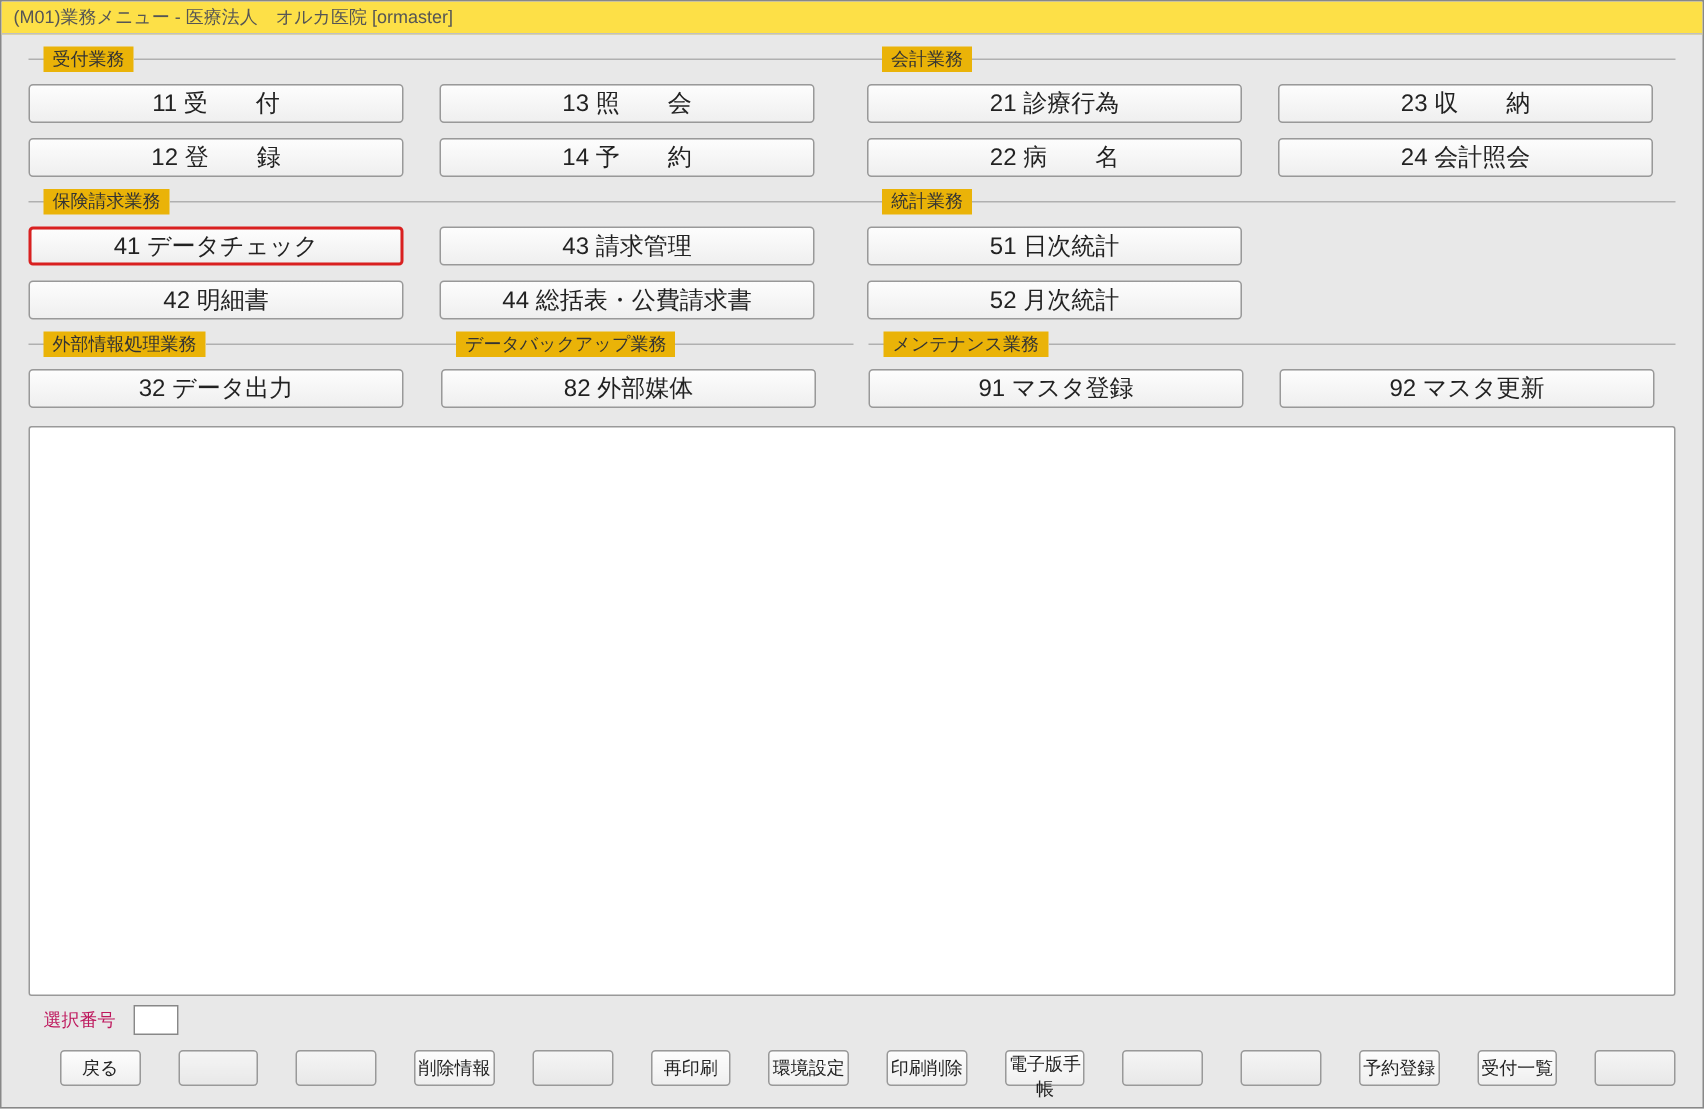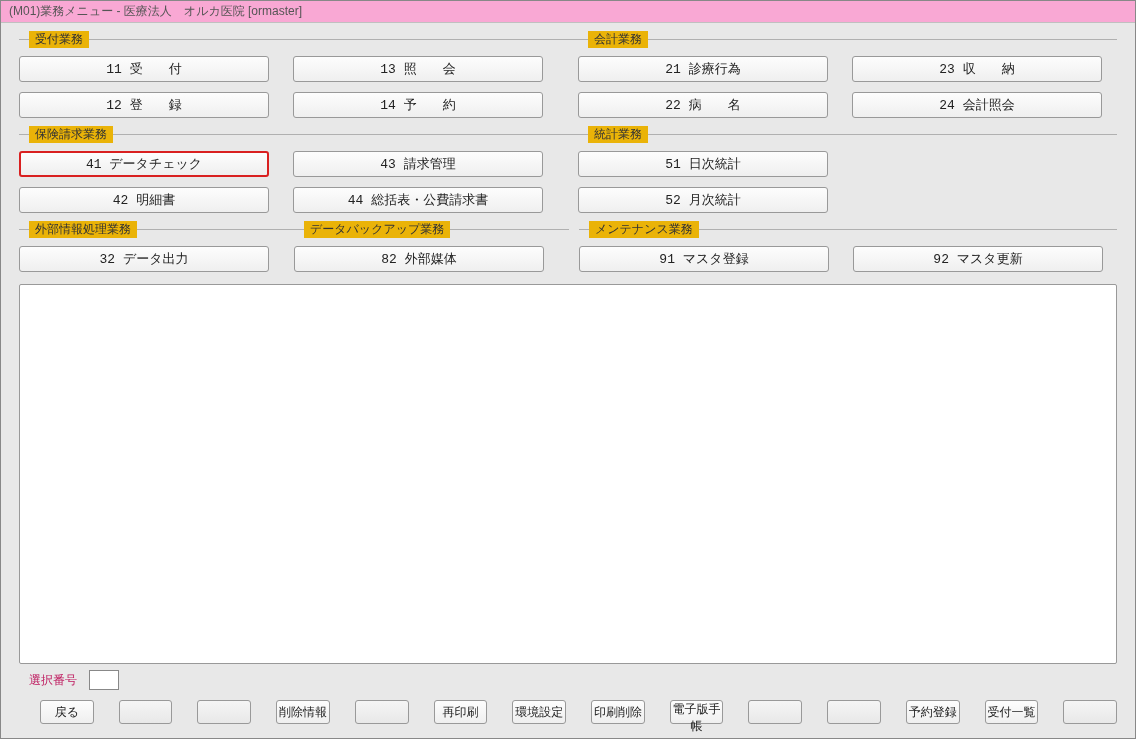--- a/index.html
+++ b/index.html
@@ -10,21 +10,21 @@
     body {
       font-family: "MS PGothic", "Meiryo", sans-serif;
       font-size: 12px;
       background: #e8e8e8;
       width: 1136px;
       height: 739px;
       overflow: hidden;
       border: 1px solid #888;
     }
     .titlebar {
-      background: #f9a8d4;
+      background: #fde047;
       color: #555;
       padding: 4px 8px;
       font-size: 12px;
       border-bottom: 1px solid #c0c0c0;
       height: 22px;
       display: flex;
       align-items: center;
     }
     .content {
       padding: 8px 18px 4px 18px;
@@ -42,27 +42,27 @@
       padding: 0 6px;
       margin-left: 10px;
       background: #eab308;
     }
     .menu-btn {
       width: 250px;
       height: 26px;
       background: linear-gradient(#fdfdfd, #efefef);
       border: 1px solid #999;
       border-radius: 3px;
-      font-size: 13px;
+      font-size: 16px;
       color: #222;
       cursor: pointer;
       display: flex;
       align-items: center;
       justify-content: center;
-      font-family: Liberation Mono, monospace;
+      font-family: Liberation Sans, sans-serif;
     }
     .menu-btn.highlighted {
       border: 2px solid #d92020;
     }
     .text-area-container {
       margin: 4px 0 6px 0;
     }
     .text-area {
       width: 100%;
       height: 380px;

